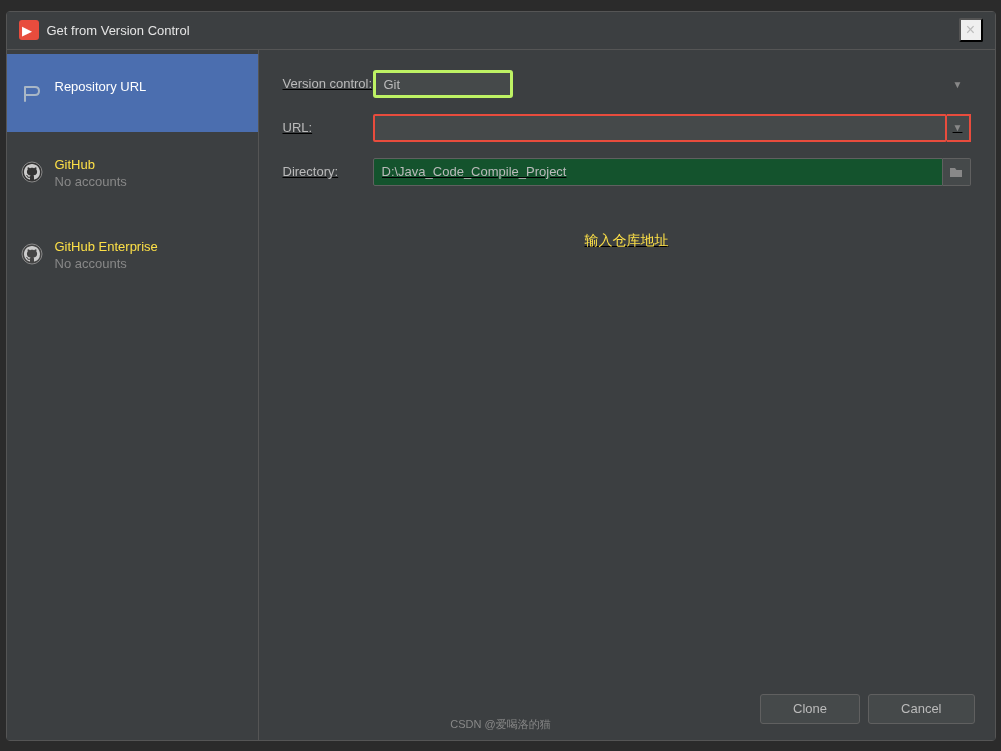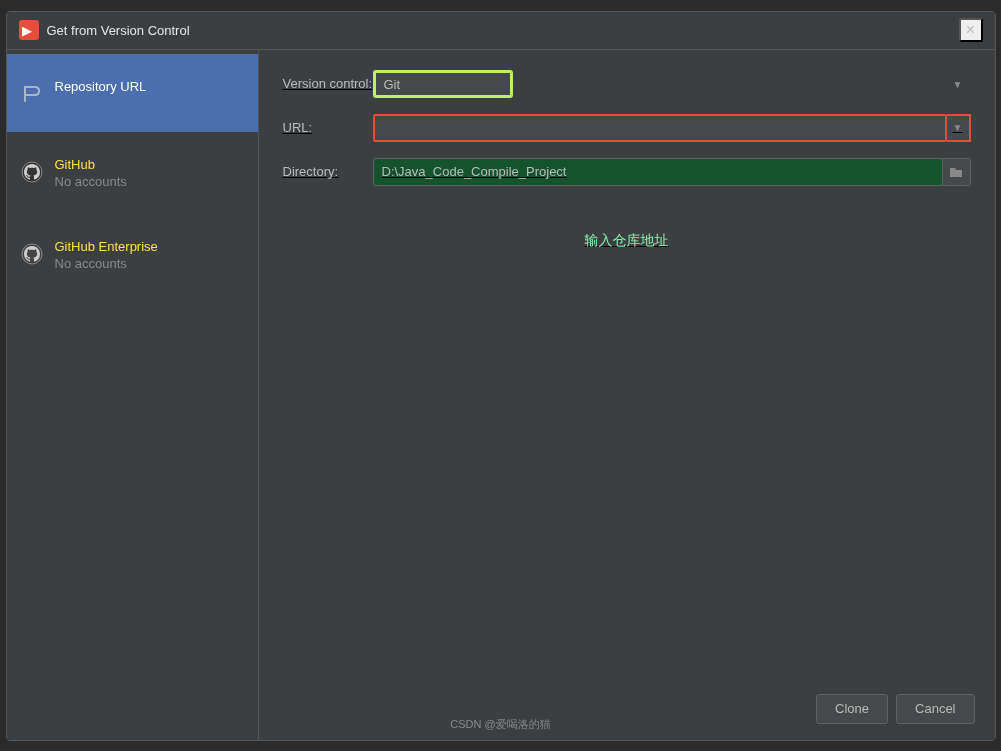--- a/index.html
+++ b/index.html
@@ -201,34 +201,34 @@
       cursor: pointer;
       width: 28px;
       display: flex;
       align-items: center;
       justify-content: center;
       height: 28px;
       border-radius: 0 2px 2px 0;
       font-size: 14px;
     }
     .hint-text {
-      color: #86efac;
+      color: #fde047;
       font-size: 14px;
       text-align: center;
       margin-top: 30px;
     }
     .footer {
       position: absolute;
       bottom: 16px;
       right: 20px;
       display: flex;
       gap: 8px;
     }
     .btn {
-      padding: 6px 18px;
+      padding: 6px 32px;
       font-size: 13px;
       border-radius: 3px;
       cursor: pointer;
       border: 1px solid transparent;
       height: 30px;
       display: flex;
       align-items: center;
     }
     .btn-default {
       background: #45494a;

